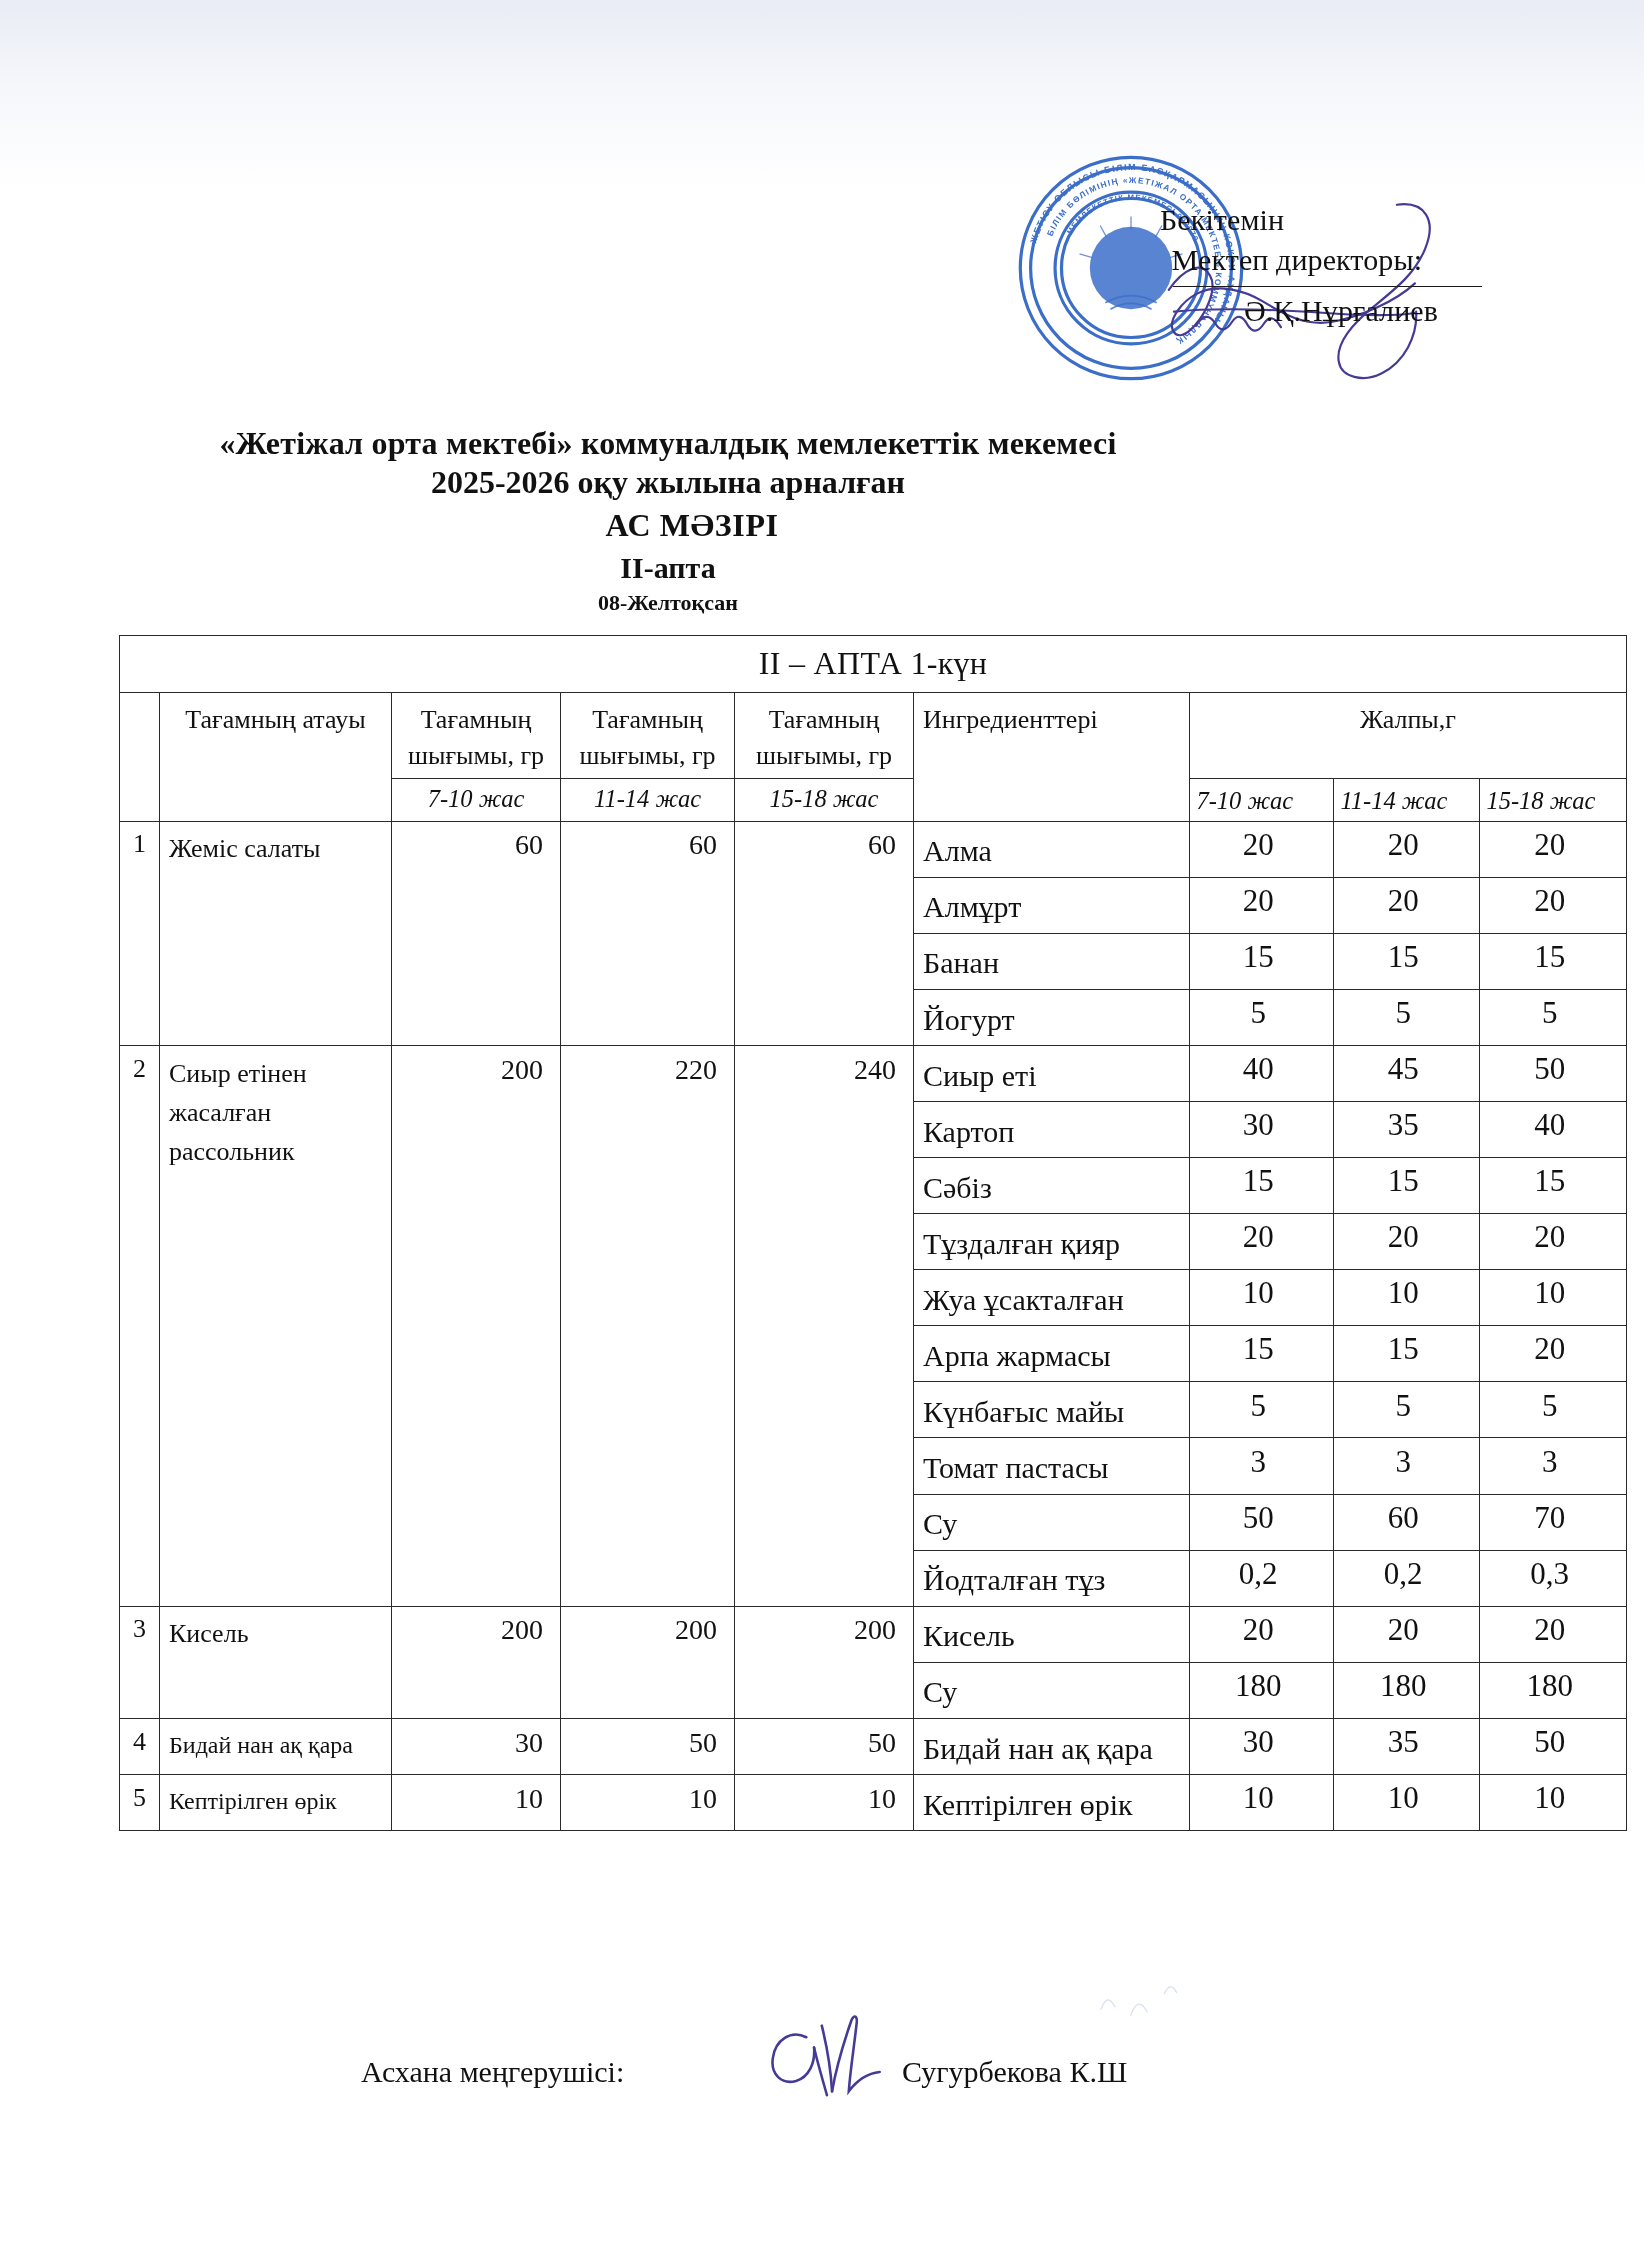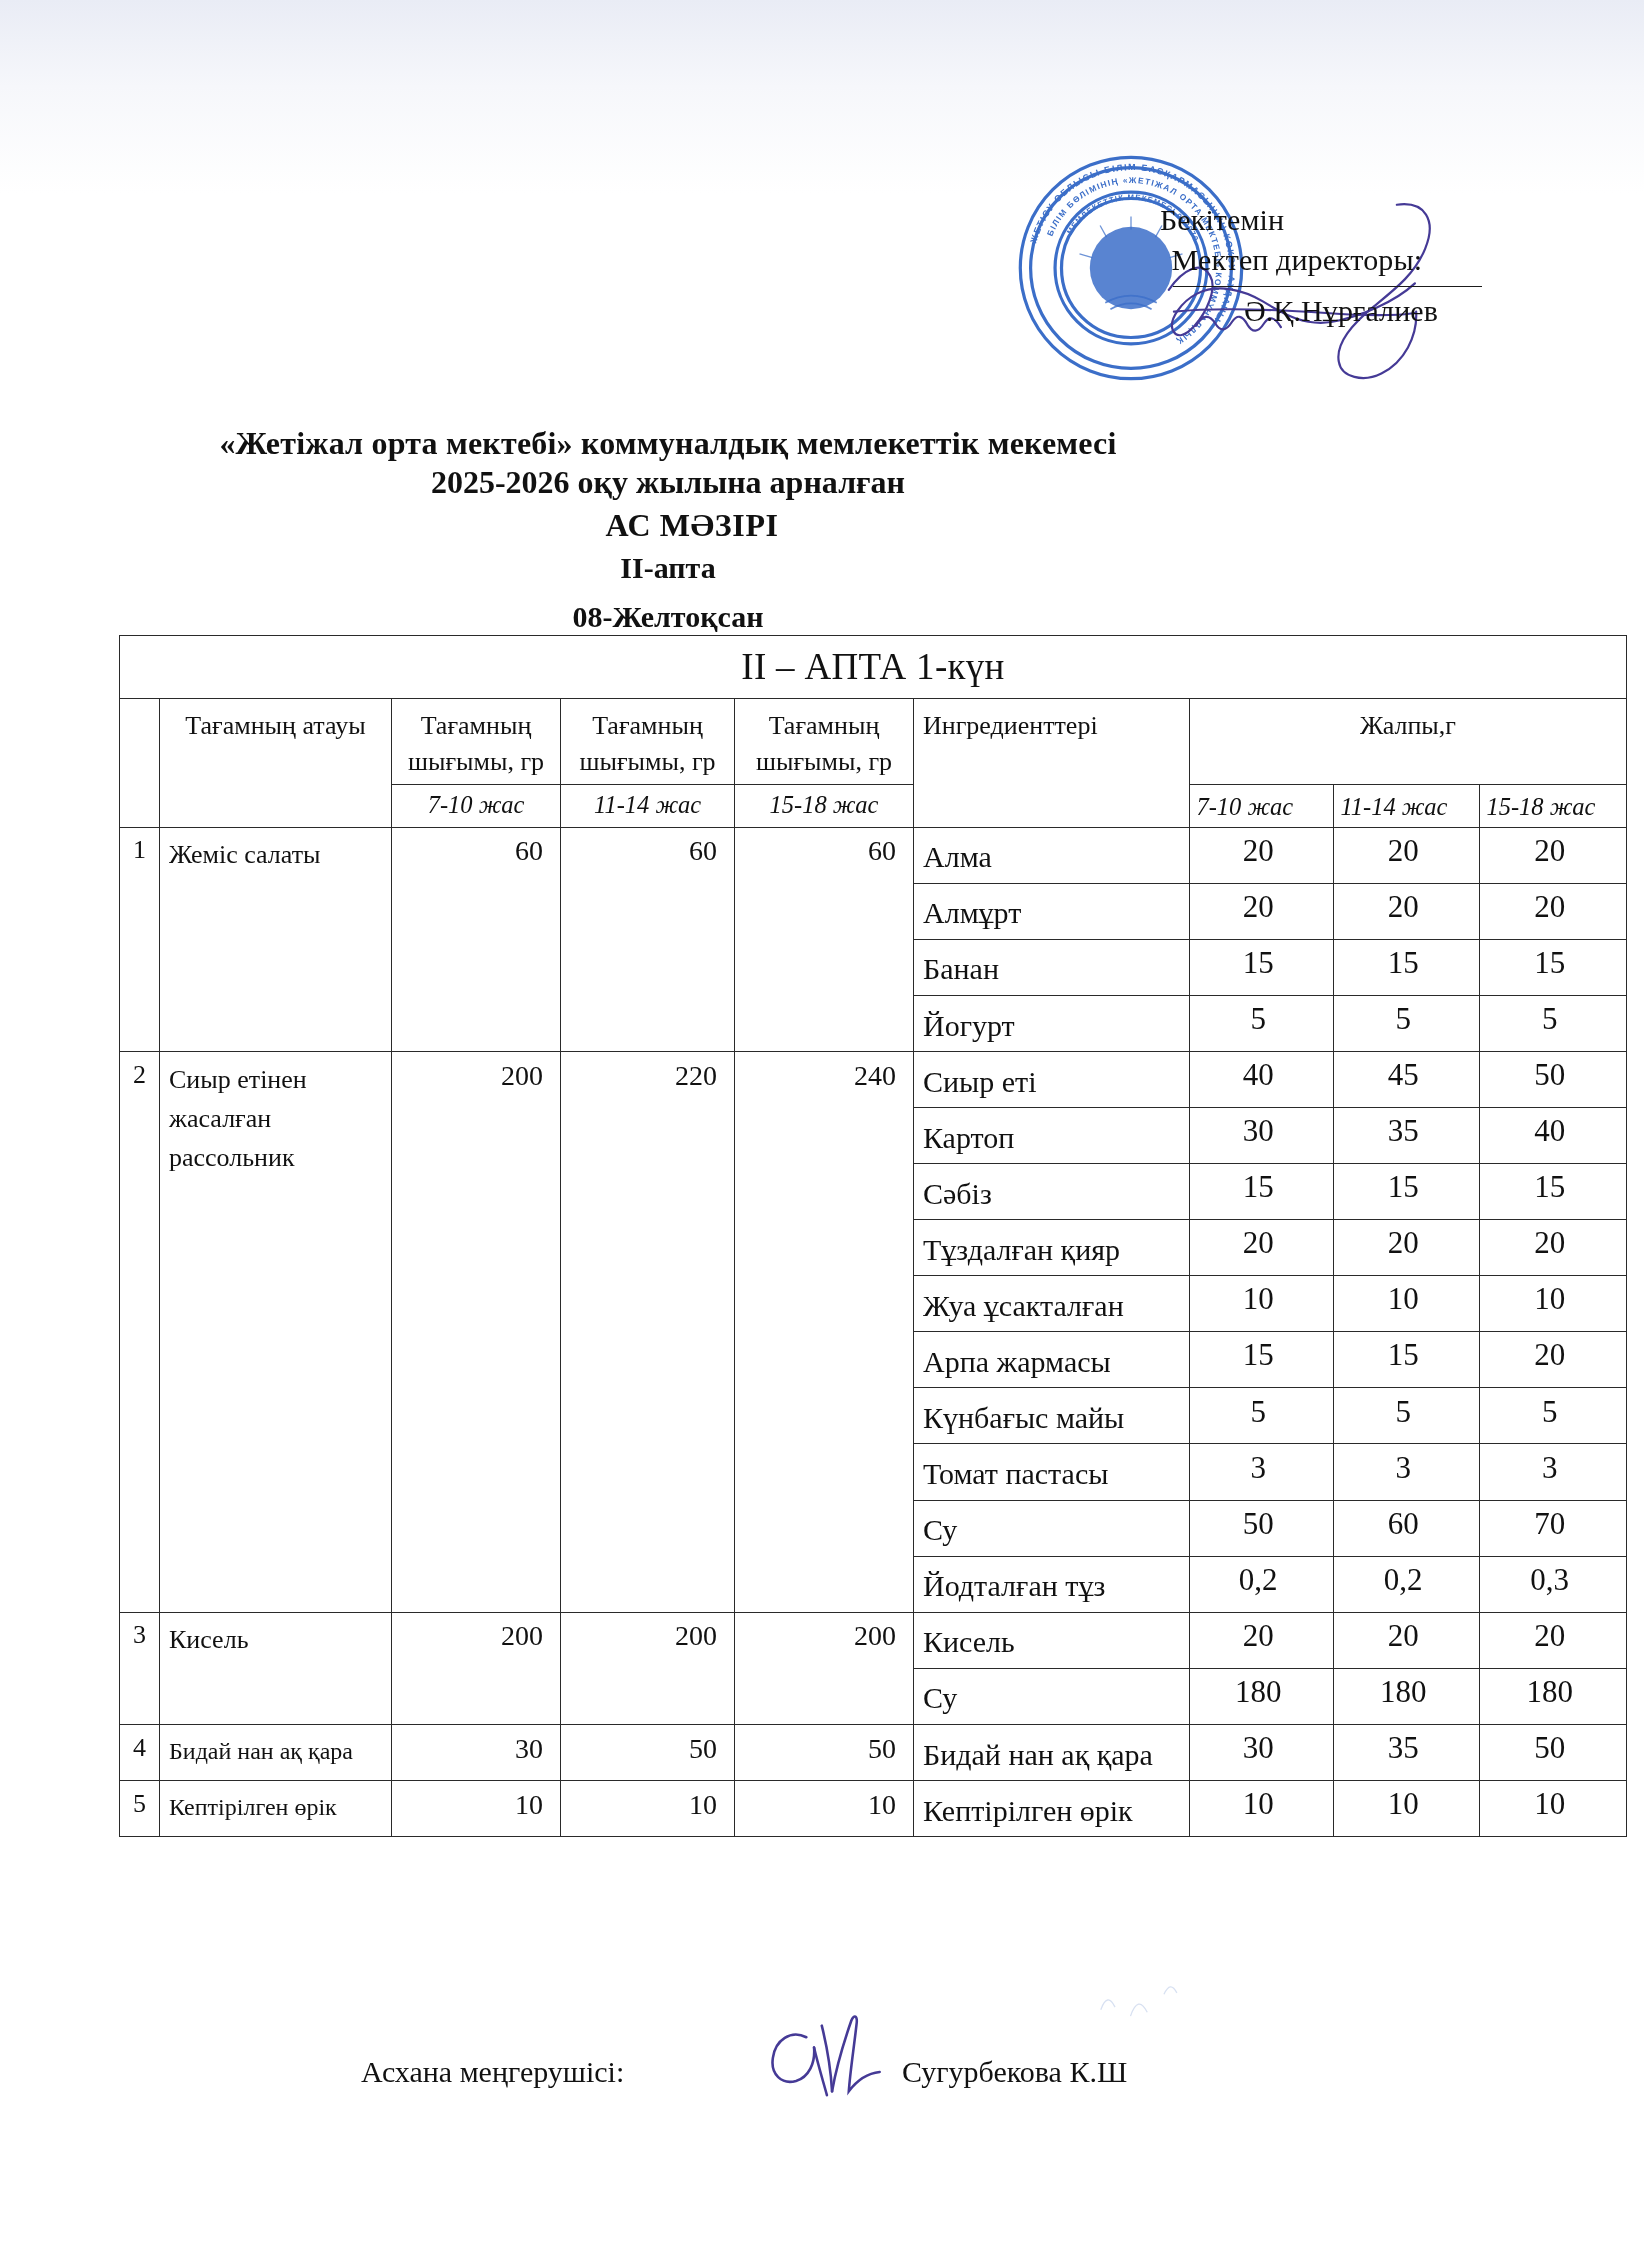--- a/index.html
+++ b/index.html
@@ -74,21 +74,21 @@
     left: 0;
     top: 425px;
     width: 1336px;
     text-align: center;
     font-weight: bold;
   }
   .titles .t-school  { font-size: 32px; letter-spacing: 0.2px; }
   .titles .t-year    { font-size: 32px; margin-top: 2px; }
   .titles .t-menu    { font-size: 32px; margin-top: 6.4px; letter-spacing: 0.6px; padding-left: 48px; }
   .titles .t-week    { font-size: 30px; margin-top: 6.4px; }
-  .titles .t-date    { font-size: 30px; margin-top: 15px; }
+  .titles .t-date    { font-size: 22px; margin-top: 5px; }
 
   
   .table-wrap {
     position: absolute;
     left: 119px;
     top: 635px;
     width: 1506px;
   }
   table.menu {
     border-collapse: collapse;
@@ -98,21 +98,21 @@
   }
   table.menu td, table.menu th {
     border: 1.3px solid #2a2a2a;
     padding: 3.9px 6.4px;
     vertical-align: top;
     font-weight: normal;
   }
   .daytitle {
     text-align: center;
     font-weight: bold;
-    font-size: 37px;
+    font-size: 32px;
     padding: 9px 0 10.3px 0 !important;
     letter-spacing: 0.3px;
   }
   th.hcell {
     text-align: center;
     font-weight: bold;
     font-size: 26px;
     line-height: 1.38;
     vertical-align: top;
     padding-top: 9px !important;

